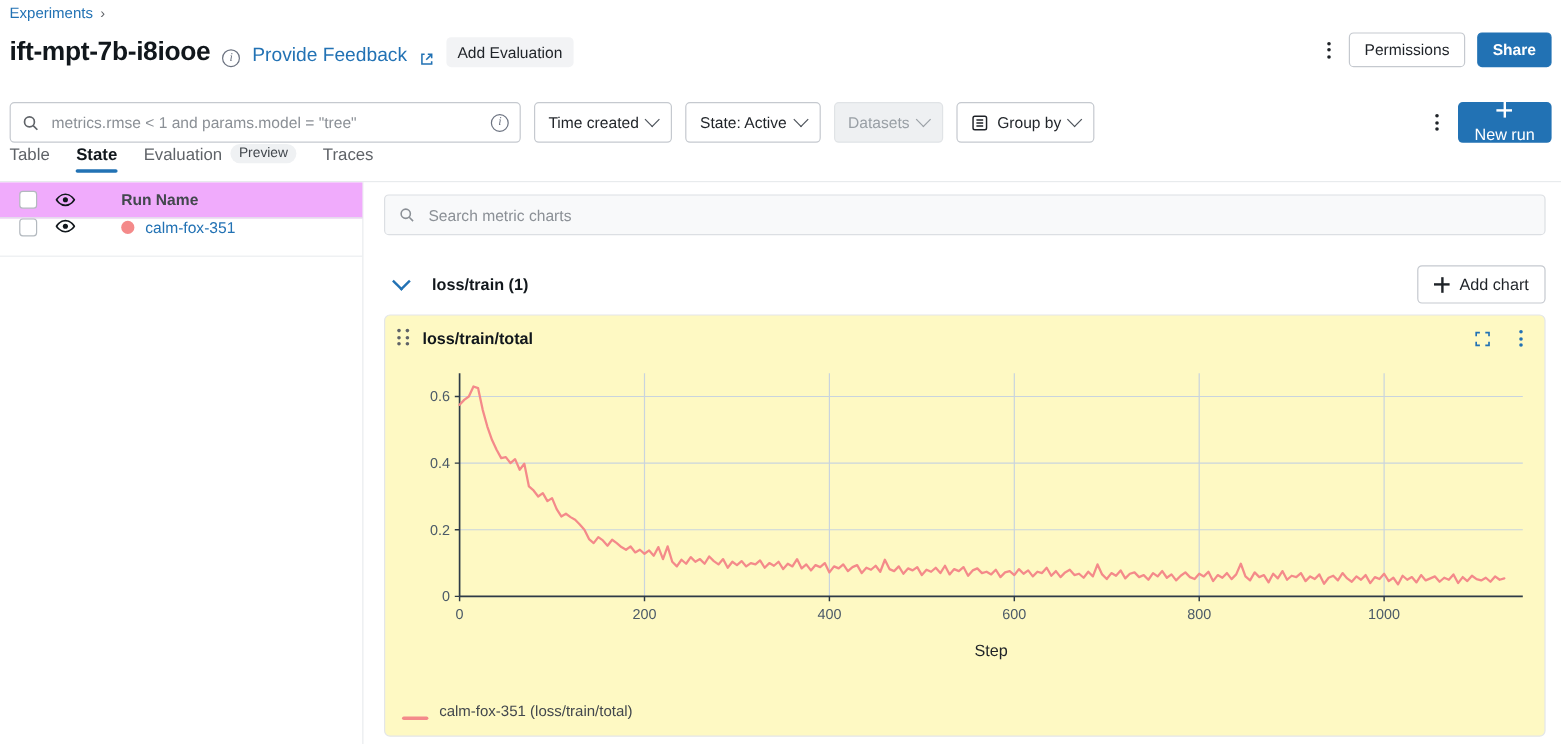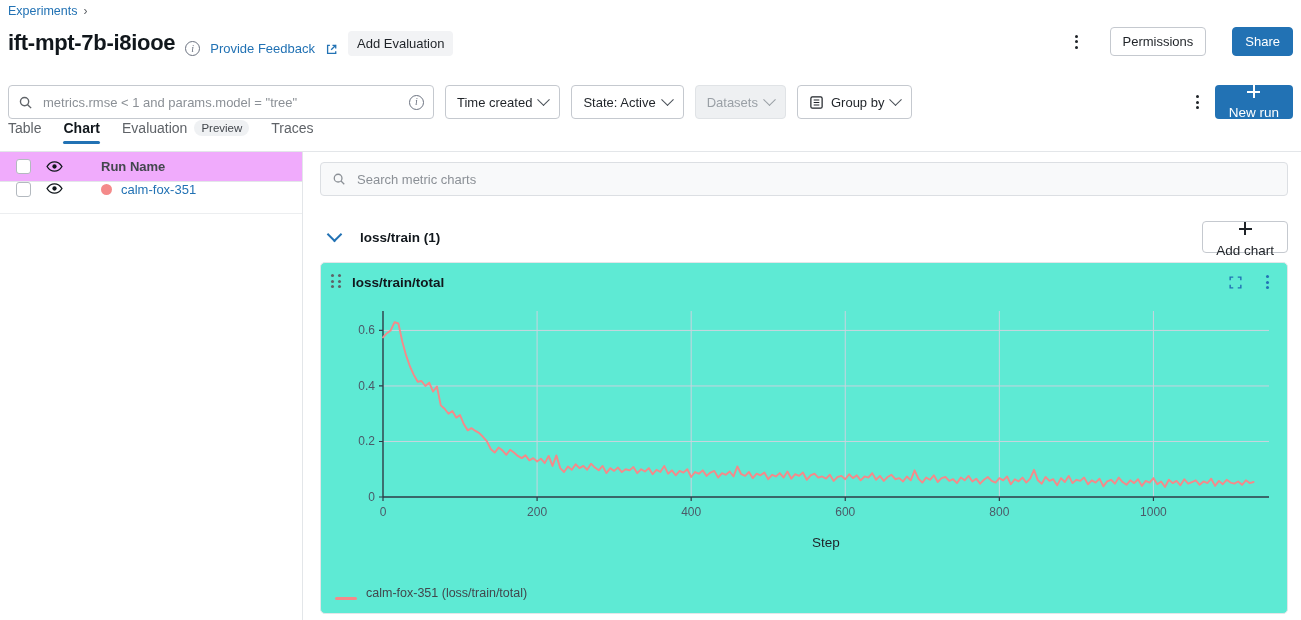--- a/index.html
+++ b/index.html
@@ -28,43 +28,43 @@
     display: flex; align-items: flex-end; gap: 10px; height: 30px;
   }
   .page-title { font-size: 22px; font-weight: bold; letter-spacing: -0.3px; color: #11171c; }
   .icon-info-circle {
     width: 15px; height: 15px; border-radius: 50%;
     border: 1.4px solid #6b7280; color: #6b7280;
     font-size: 10px; font-style: italic; font-family: "Liberation Serif", serif;
     display: flex; align-items: center; justify-content: center; line-height: 1;
     cursor: pointer; flex: none;
   }
-  .feedback-link { color: #2272b4; font-size: 13px; cursor: pointer; }
+  .feedback-link { color: #2272b4; font-size: 16px; cursor: pointer; }
   .ext-icon { width: 13px; height: 13px; flex: none; cursor: pointer; }
   .add-desc-btn {
     background: #f2f3f5; border: none; border-radius: 4px;
     padding: 5px 9px; font-size: 13px; color: #1f2328; cursor: pointer;
     font-family: "Liberation Sans", sans-serif;
   }
   .title-right {
     margin-left: auto; display: flex; align-items: center; gap: 10px;
   }
   .kebab {
     width: 14px; height: 18px; display: flex; flex-direction: column;
     align-items: center; justify-content: center; gap: 2.5px; cursor: pointer; flex: none;
   }
   .kebab i { width: 3px; height: 3px; border-radius: 50%; background: #1f2328; display: block; }
   .kebab.blue i { background: #2272b4; }
   .btn {
     border: 1px solid #c5c9cf; border-radius: 4px; background: #fff;
     padding: 6px 12px; font-size: 13px; color: #1f2328; cursor: pointer;
-    font-family: "Liberation Sans", sans-serif; white-space: nowrap; margin-left: 16px;
+    font-family: "Liberation Sans", sans-serif; white-space: nowrap;
   }
   .btn-primary {
-    background: #2272b4; border-color: #2272b4; color: #fff; font-weight: normal;
+    background: #2272b4; border-color: #2272b4; color: #fff; font-weight: bold;
   }
 
   
   .toolbar {
     position: absolute; left: 8px; top: 78px; right: 8px; height: 48px;
     display: flex; align-items: center; gap: 11px;
   }
   .search-box {
     width: 426px; height: 34px; border: 1px solid #c5c9cf; border-radius: 4px;
     display: flex; align-items: center; padding: 0 9px; gap: 8px; background: #fff;
@@ -155,25 +155,25 @@
   .section-row { display: flex; align-items: center; height: 34px; margin-bottom: 8px; }
   .caret-down {
     width: 11px; height: 11px; border-right: 2px solid #2272b4; border-bottom: 2px solid #2272b4;
     transform: rotate(45deg); margin-left: 9px; margin-right: 20px; flex: none;
     cursor: pointer; margin-top: -5px;
   }
   .section-title { font-size: 13.5px; font-weight: bold; color: #11171c; }
   .add-chart-btn {
     margin-left: auto; border: 1px solid #c5c9cf; border-radius: 4px; background: #fff;
     height: 32px; padding: 0 13px; font-size: 13.5px; display: flex; align-items: center; gap: 8px;
-    cursor: pointer; font-family: "Liberation Sans", sans-serif; color: #1f2328; flex-direction: column;
+    cursor: pointer; font-family: "Liberation Sans", sans-serif; color: #1f2328;
   }
 
   .chart-card {
-    border: 1px solid #e3e6e9; border-radius: 5px; background: #5eead4;
+    border: 1px solid #e3e6e9; border-radius: 5px; background: #fef9c3;
     height: 352px; position: relative; overflow: hidden;
   }
   .card-head { height: 38px; display: flex; align-items: center; padding: 0 13px 0 10px; }
   .drag-grip { width: 12px; height: 16px; display: grid;
     grid-template-columns: repeat(2, 3px); grid-template-rows: repeat(3, 3px);
     gap: 2.5px 3.5px; cursor: grab; flex: none; }
   .drag-grip i { width: 3px; height: 3px; border-radius: 50%; background: #5f6368; display: block; }
   .card-title { font-size: 13.5px; font-weight: bold; color: #11171c; margin-left: 9px; }
   .card-actions { margin-left: auto; display: flex; align-items: center; gap: 17px; }
   .expand-icon { width: 15px; height: 15px; cursor: pointer; flex: none; }
@@ -263,21 +263,21 @@
         <span>New run</span>
       </button>
     </span>
   </div>
 
   <div class="tabs">
     <div class="tab">
       <span>Table</span>
     </div>
     <div class="tab active">
-      <span>Chart</span>
+      <span>State</span>
     </div>
     <div class="tab">
       <span>Evaluation</span>
       <span class="preview-badge">Preview</span>
     </div>
     <div class="tab">
       <span>Traces</span>
     </div>
   </div>
   <div class="tabs-rule"></div>

